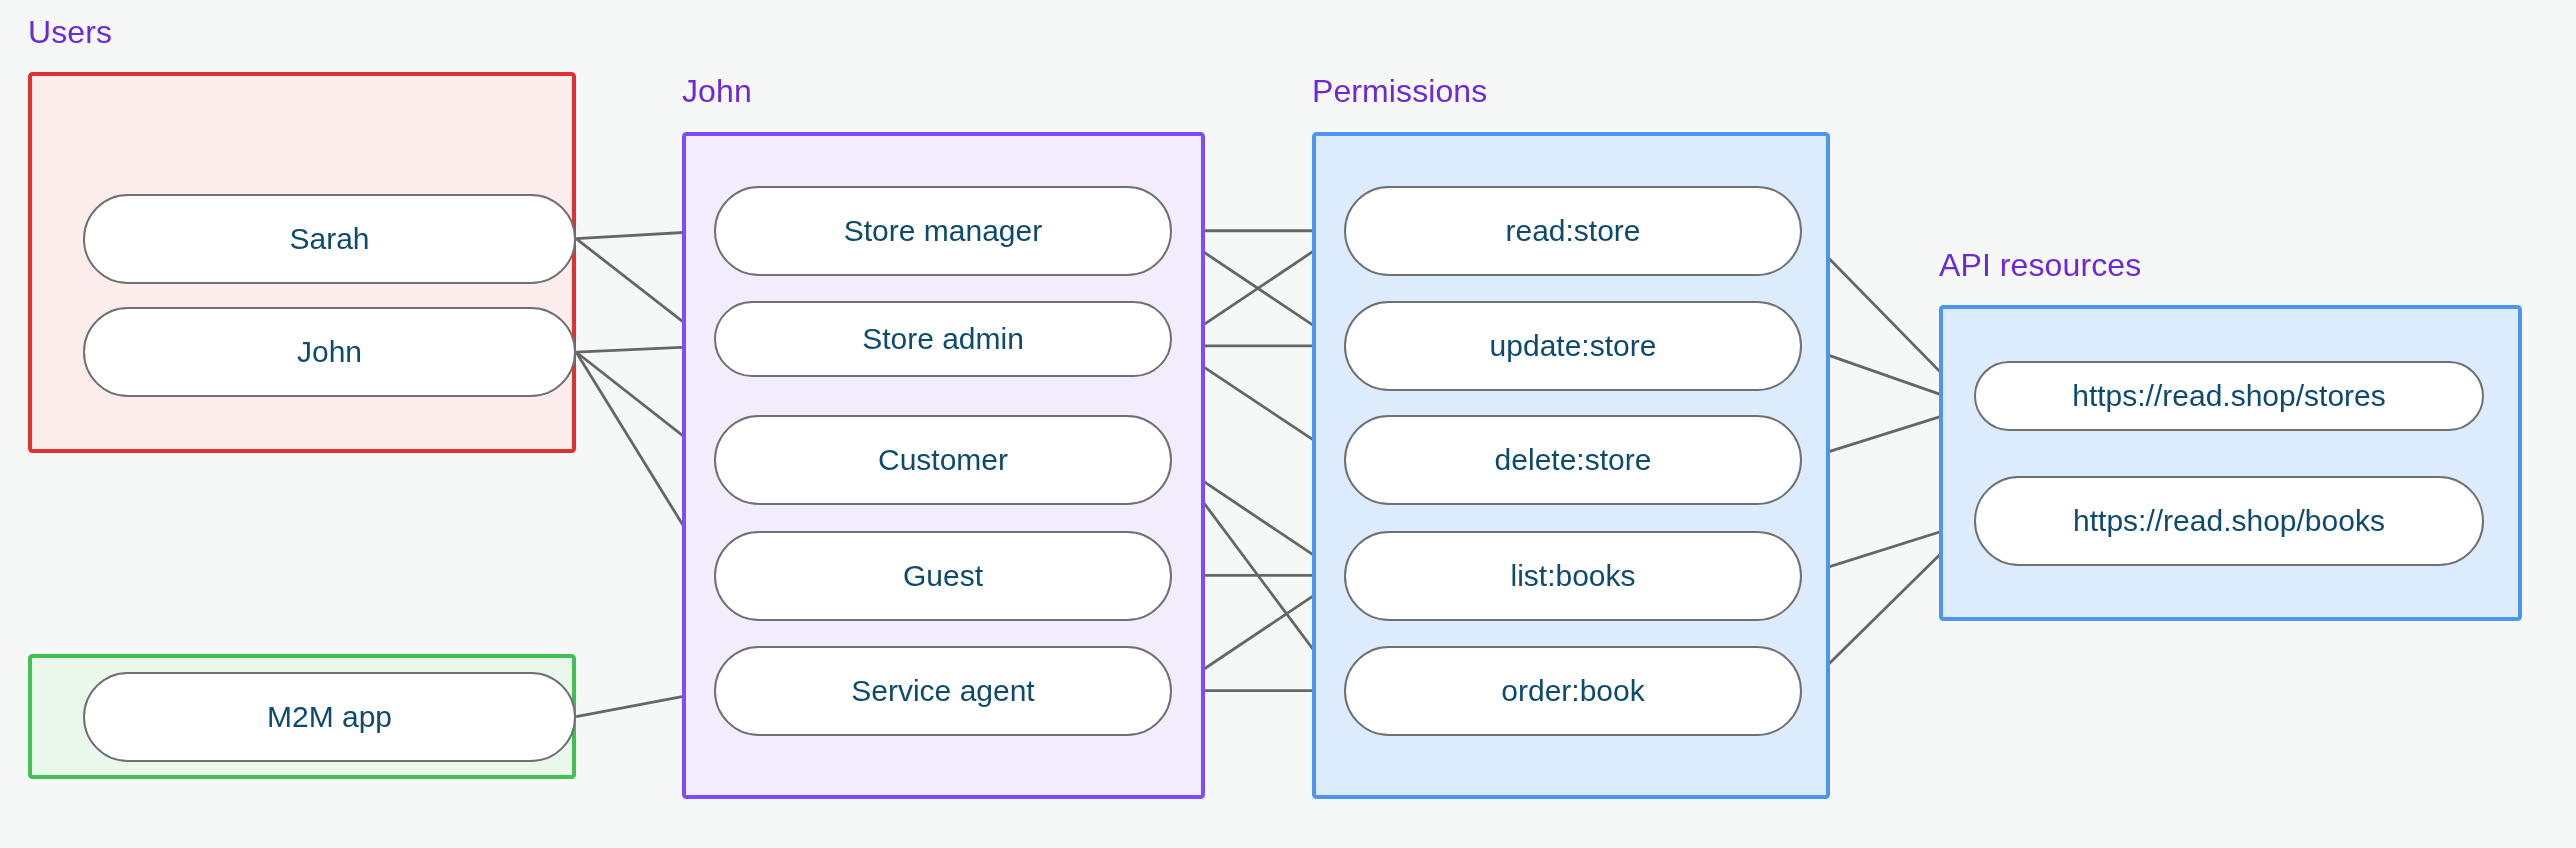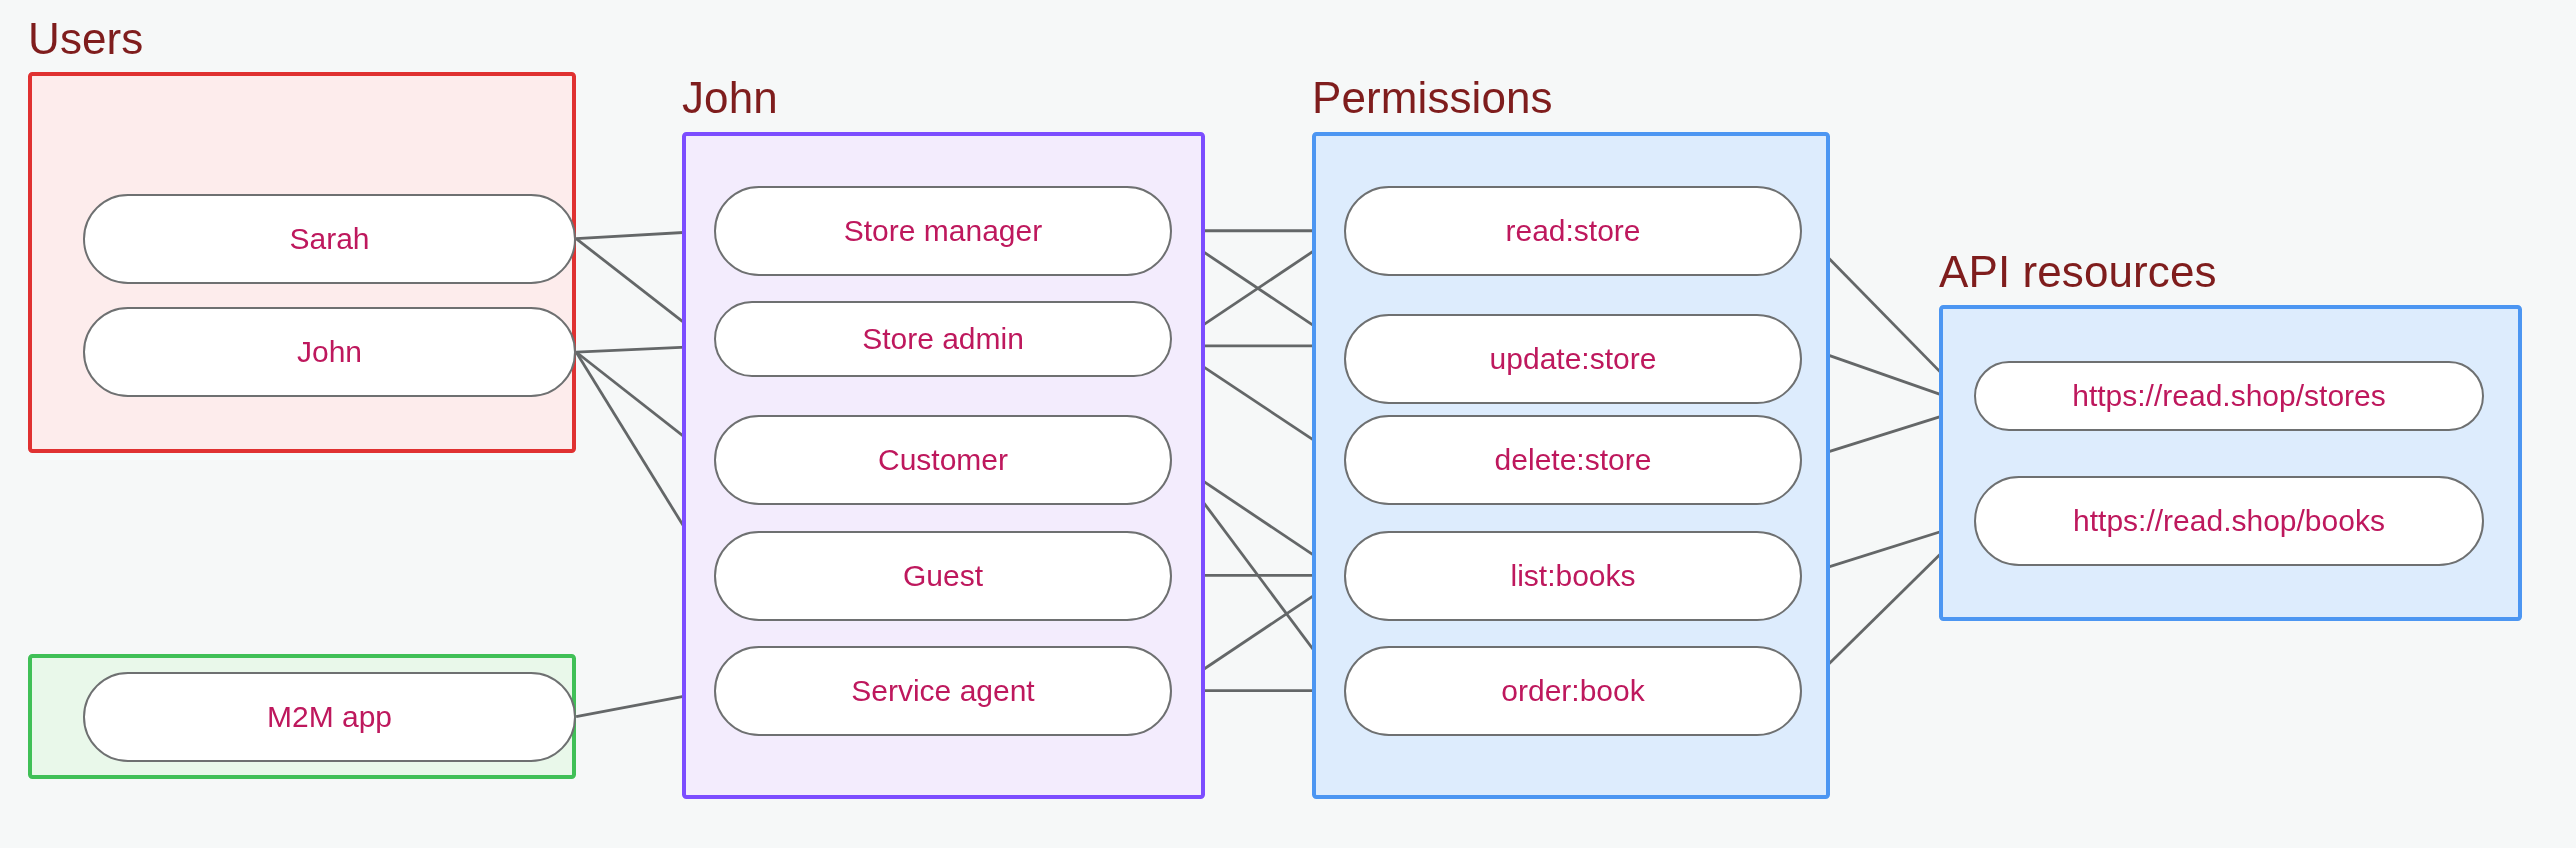--- a/index.html
+++ b/index.html
@@ -7,22 +7,22 @@
     width:2576px;height:848px;
     background:#f6f8f8;
     font-family:"Liberation Sans", sans-serif;
     overflow:hidden;
   }
   #canvas{position:relative;width:2576px;height:848px;}
   svg#edges{position:absolute;left:0;top:0;width:2576px;height:848px;pointer-events:none;}
 
   .group-label{
     position:absolute;
-    font-size:44px;
-    color:#7f1d1d;
+    font-size:32px;
+    color:#6d28d9;
     white-space:nowrap;
     letter-spacing:0.1px;
   }
   .group-box{
     position:absolute;
     box-sizing:border-box;
     border-radius:4.4px;
   }
   .g-users{border:4.4px solid #e03131;background:#fdecec;}
   .g-m2m{border:4.4px solid #40c057;background:#e9f8ea;}
@@ -33,21 +33,21 @@
   .node{
     position:absolute;
     box-sizing:border-box;
     background:#ffffff;
     border:2.6px solid #6e7071;
     border-radius:52px;
     display:flex;
     align-items:center;
     justify-content:center;
     font-size:30px;
-    color:#be185d;
+    color:#0c4a6e;
     white-space:nowrap;
     z-index:3;
   }
 </style>
 </head>
 <body>
 
 <div id="canvas">
 
   <svg id="edges" viewBox="0 0 2952 972" width="2576" height="848">
@@ -100,21 +100,21 @@
   <div id="node-layer">
       <div class="node" style="left: 83px; top: 194px; width: 493px; height: 90px;">Sarah</div>
       <div class="node" style="left: 83px; top: 307px; width: 493px; height: 90px;">John</div>
       <div class="node" style="left: 83px; top: 672px; width: 493px; height: 90px;">M2M app</div>
       <div class="node" style="left: 714px; top: 186px; width: 458px; height: 90px;">Store manager</div>
       <div class="node" style="left: 714px; top: 301px; width: 458px; height: 76px;">Store admin</div>
       <div class="node" style="left: 714px; top: 415px; width: 458px; height: 90px;">Customer</div>
       <div class="node" style="left: 714px; top: 531px; width: 458px; height: 90px; text-align: center;">Guest</div>
       <div class="node" style="left: 714px; top: 646px; width: 458px; height: 90px;">Service agent</div>
       <div class="node" style="left: 1344px; top: 186px; width: 458px; height: 90px;">read:store</div>
-      <div class="node" style="left: 1344px; top: 314px; width: 458px; height: 90px;">update:store</div>
+      <div class="node" style="left: 1344px; top: 301px; width: 458px; height: 90px;">update:store</div>
       <div class="node" style="left: 1344px; top: 415px; width: 458px; height: 90px;">delete:store</div>
       <div class="node" style="left: 1344px; top: 531px; width: 458px; height: 90px;">list:books</div>
       <div class="node" style="left: 1344px; top: 646px; width: 458px; height: 90px;">order:book</div>
       <div class="node" style="left: 1974px; top: 361px; width: 510px; height: 70px;">https://read.shop/stores</div>
       <div class="node" style="left: 1974px; top: 476px; width: 510px; height: 90px;">https://read.shop/books</div>
     </div>
 </div>
 
 
 </body></html>

